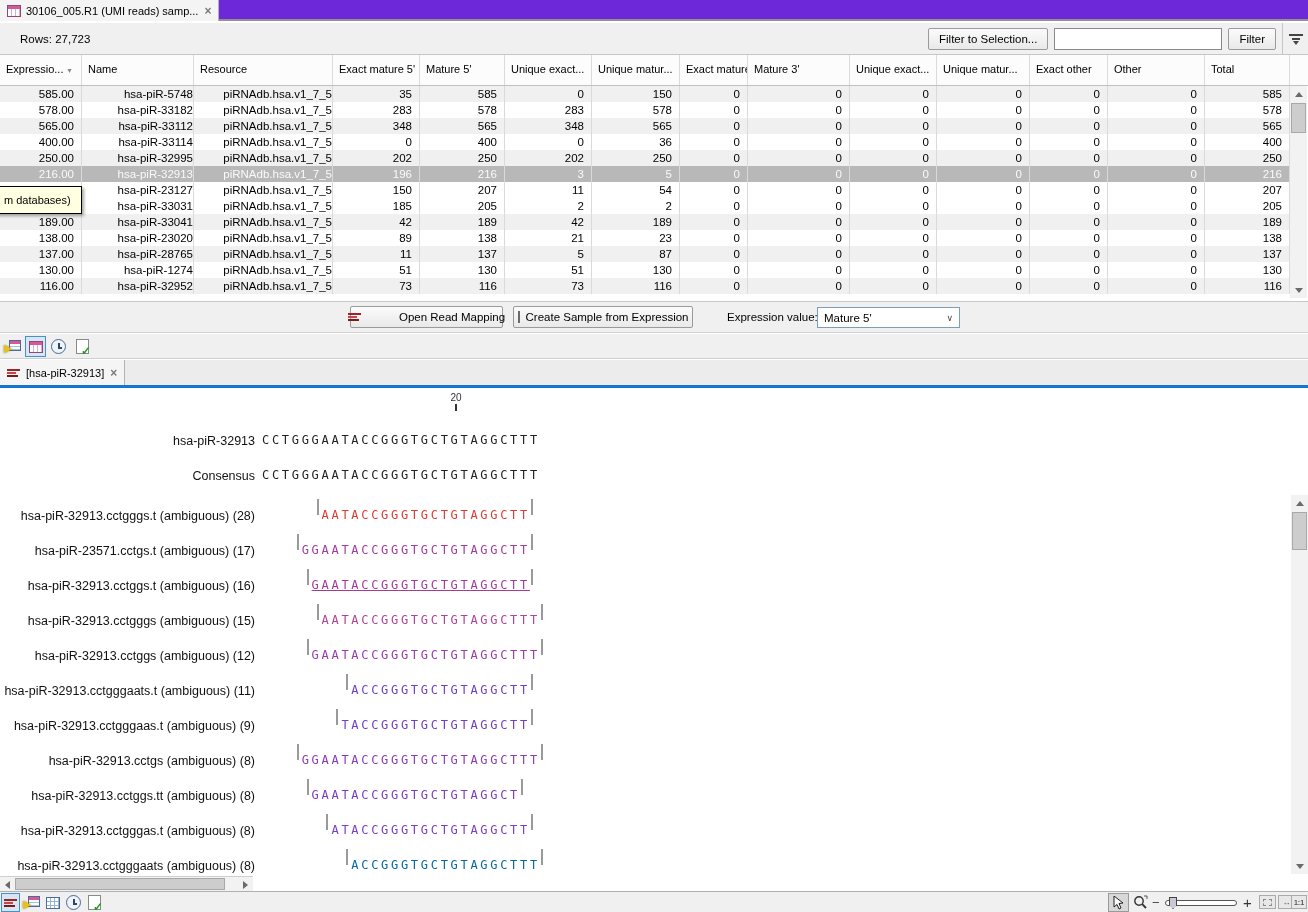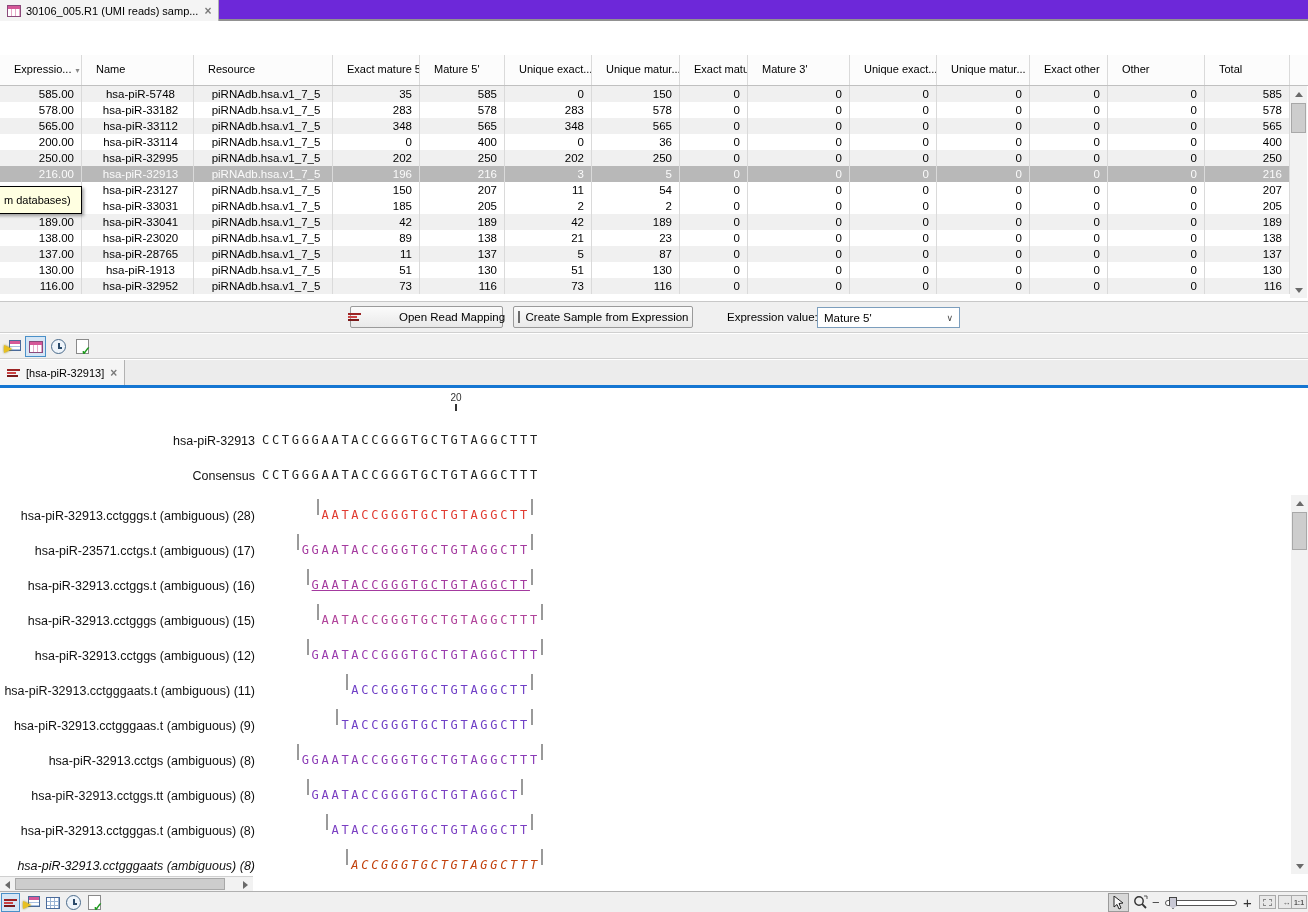--- a/index.html
+++ b/index.html
@@ -42,30 +42,30 @@
   .funnel i { position:absolute; display:block; background:#444; height:2px; }
   .funnel i:nth-child(1){ left:0; top:1px; width:14px; }
   .funnel i:nth-child(2){ left:3px; top:5px; width:8px; }
   .funnel .tri { position:absolute; left:4px; top:8px; width:0; height:0;
                  border-left:3px solid transparent; border-right:3px solid transparent;
                  border-top:4px solid #444; background:none; }
 
   
   .thead { position:absolute; left:0; top:55px; width:1308px; height:31px;
            background:#fcfcfc; border-bottom:1px solid #c0c0c0; display:flex; font-size:11px; }
-  .th { height:30px; line-height:29px; padding-left:14px; border-right:1px solid #dadada;
+  .th { height:30px; line-height:29px; padding-left:6px; border-right:1px solid #dadada;
         white-space:nowrap; overflow:hidden; }
   .sort { color:#888; font-size:8px; margin-left:4px; }
   .tbody { position:absolute; left:0; top:86px; width:1290px; }
   .trow { display:flex; height:16px; background:#fff; }
   .trow.shade { background:#f0f0f0; }
   .trow.sel { background:#b8b8b8; color:#fafafa; }
   .td { height:16px; line-height:16px; font-size:11.5px; white-space:nowrap; overflow:hidden; }
   .td.right { text-align:right; padding-right:7px; }
-  .td.left  { text-align:center;  padding-left:6px; }
+  .td.left  { text-align:right;  padding-left:6px; }
   .c0{width:82px;} .c1{width:112px;} .c2{width:139px;} .c3{width:87px;} .c4{width:85px;}
   .c5{width:87px;} .c6{width:88px;} .c7{width:68px;} .c8{width:102px;} .c9{width:87px;}
   .c10{width:93px;} .c11{width:78px;} .c12{width:97px;} .c13{width:85px;}
   .tb-row-sep { border-right:1px solid #dadada; }
   .table-bottom { position:absolute; left:0; top:294px; width:1308px; height:8px; background:#fff;
                   border-bottom:1px solid #c8c8c8; }
 
   
   .vscroll { position:absolute; width:17px; background:#f2f2f2; }
   .sb-btn { position:absolute; left:0; width:17px; height:16px; background:#f2f2f2;
@@ -173,20 +173,34 @@
 <div class="app">
 
   <div class="tabbar1">
     <div class="tab">
       <span class="icon-table-magenta"></span>
       <span class="lbl">30106_005.R1 (UMI reads) samp...</span>
       <span class="close-x">×</span>
     </div>
   </div>
 
+  <div class="filterbar">
+    <span class="rows-label">Rows: 27,723</span>
+    <span class="fspacer"></span>
+    <button class="btn">Filter to Selection...</button>
+    <input class="filter-input" value="" style="">
+    <button class="btn">Filter</button>
+    <span class="adv-filter">
+      <span class="funnel">
+          <i></i>
+          <i></i>
+          <i class="tri"></i>
+        </span>
+    </span>
+  </div>
 
   <div class="thead" id="thead">
       <div class="th c0">Expressio...<span class="sort">▾</span></div>
       <div class="th c1">Name</div>
       <div class="th c2">Resource</div>
       <div class="th c3">Exact mature 5'</div>
       <div class="th c4">Mature 5'</div>
       <div class="th c5">Unique exact...</div>
       <div class="th c6">Unique matur...</div>
       <div class="th c7">Exact mature 3'</div>
@@ -240,21 +254,21 @@
         <div class="td c6 right tb-row-sep">565</div>
         <div class="td c7 right tb-row-sep">0</div>
         <div class="td c8 right tb-row-sep">0</div>
         <div class="td c9 right tb-row-sep">0</div>
         <div class="td c10 right tb-row-sep">0</div>
         <div class="td c11 right tb-row-sep">0</div>
         <div class="td c12 right tb-row-sep">0</div>
         <div class="td c13 right tb-row-sep">565</div>
       </div>
       <div class="trow">
-        <div class="td c0 right tb-row-sep">200.00</div>
+        <div class="td c0 right tb-row-sep">400.00</div>
         <div class="td c1 left tb-row-sep">hsa-piR-33114</div>
         <div class="td c2 left tb-row-sep">piRNAdb.hsa.v1_7_5</div>
         <div class="td c3 right tb-row-sep">0</div>
         <div class="td c4 right tb-row-sep">400</div>
         <div class="td c5 right tb-row-sep">0</div>
         <div class="td c6 right tb-row-sep">36</div>
         <div class="td c7 right tb-row-sep">0</div>
         <div class="td c8 right tb-row-sep">0</div>
         <div class="td c9 right tb-row-sep">0</div>
         <div class="td c10 right tb-row-sep">0</div>
@@ -369,21 +383,21 @@
         <div class="td c7 right tb-row-sep">0</div>
         <div class="td c8 right tb-row-sep">0</div>
         <div class="td c9 right tb-row-sep">0</div>
         <div class="td c10 right tb-row-sep">0</div>
         <div class="td c11 right tb-row-sep">0</div>
         <div class="td c12 right tb-row-sep">0</div>
         <div class="td c13 right tb-row-sep">137</div>
       </div>
       <div class="trow">
         <div class="td c0 right tb-row-sep">130.00</div>
-        <div class="td c1 left tb-row-sep">hsa-piR-1913</div>
+        <div class="td c1 left tb-row-sep">hsa-piR-1274</div>
         <div class="td c2 left tb-row-sep">piRNAdb.hsa.v1_7_5</div>
         <div class="td c3 right tb-row-sep">51</div>
         <div class="td c4 right tb-row-sep">130</div>
         <div class="td c5 right tb-row-sep">51</div>
         <div class="td c6 right tb-row-sep">130</div>
         <div class="td c7 right tb-row-sep">0</div>
         <div class="td c8 right tb-row-sep">0</div>
         <div class="td c9 right tb-row-sep">0</div>
         <div class="td c10 right tb-row-sep">0</div>
         <div class="td c11 right tb-row-sep">0</div>
@@ -544,24 +558,24 @@
           <span class="bar" style="left: 306.623px;"></span>
           <span class="seq" style="left: 311.623px; color: rgb(122, 62, 194);">GAATACCGGGTGCTGTAGGCT</span>
           <span class="bar" style="left: 521.04px;"></span>
         </div>
         <div class="seqrow" style="top: 435px;">
           <span class="rlabel">hsa-piR-32913.cctgggas.t (ambiguous) (8)</span>
           <span class="bar" style="left: 326.472px;"></span>
           <span class="seq" style="left: 331.472px; color: rgb(122, 62, 194);">ATACCGGGTGCTGTAGGCTT</span>
           <span class="bar" style="left: 530.964px;"></span>
         </div>
-        <div class="seqrow" style="top: 470px; font-style: italic;">
+        <div class="seqrow" style="top: 470px;">
           <span class="rlabel">hsa-piR-32913.cctgggaats (ambiguous) (8)</span>
           <span class="bar" style="left: 346.321px;"></span>
-          <span class="seq" style="left: 351.321px; color: #c2410c; text-align: right;">ACCGGGTGCTGTAGGCTTT</span>
+          <span class="seq" style="left: 351.321px; color: #0369a1; text-align: right;">ACCGGGTGCTGTAGGCTTT</span>
           <span class="bar" style="left: 540.889px;"></span>
         </div>
       </div>
 
     <div class="hscroll">
       <span class="hs-btn" style="left:0;">
           <span class="tri-left"></span>
         </span>
       <span class="hs-thumb"></span>
       <span class="hs-btn" style="left:238px;">

